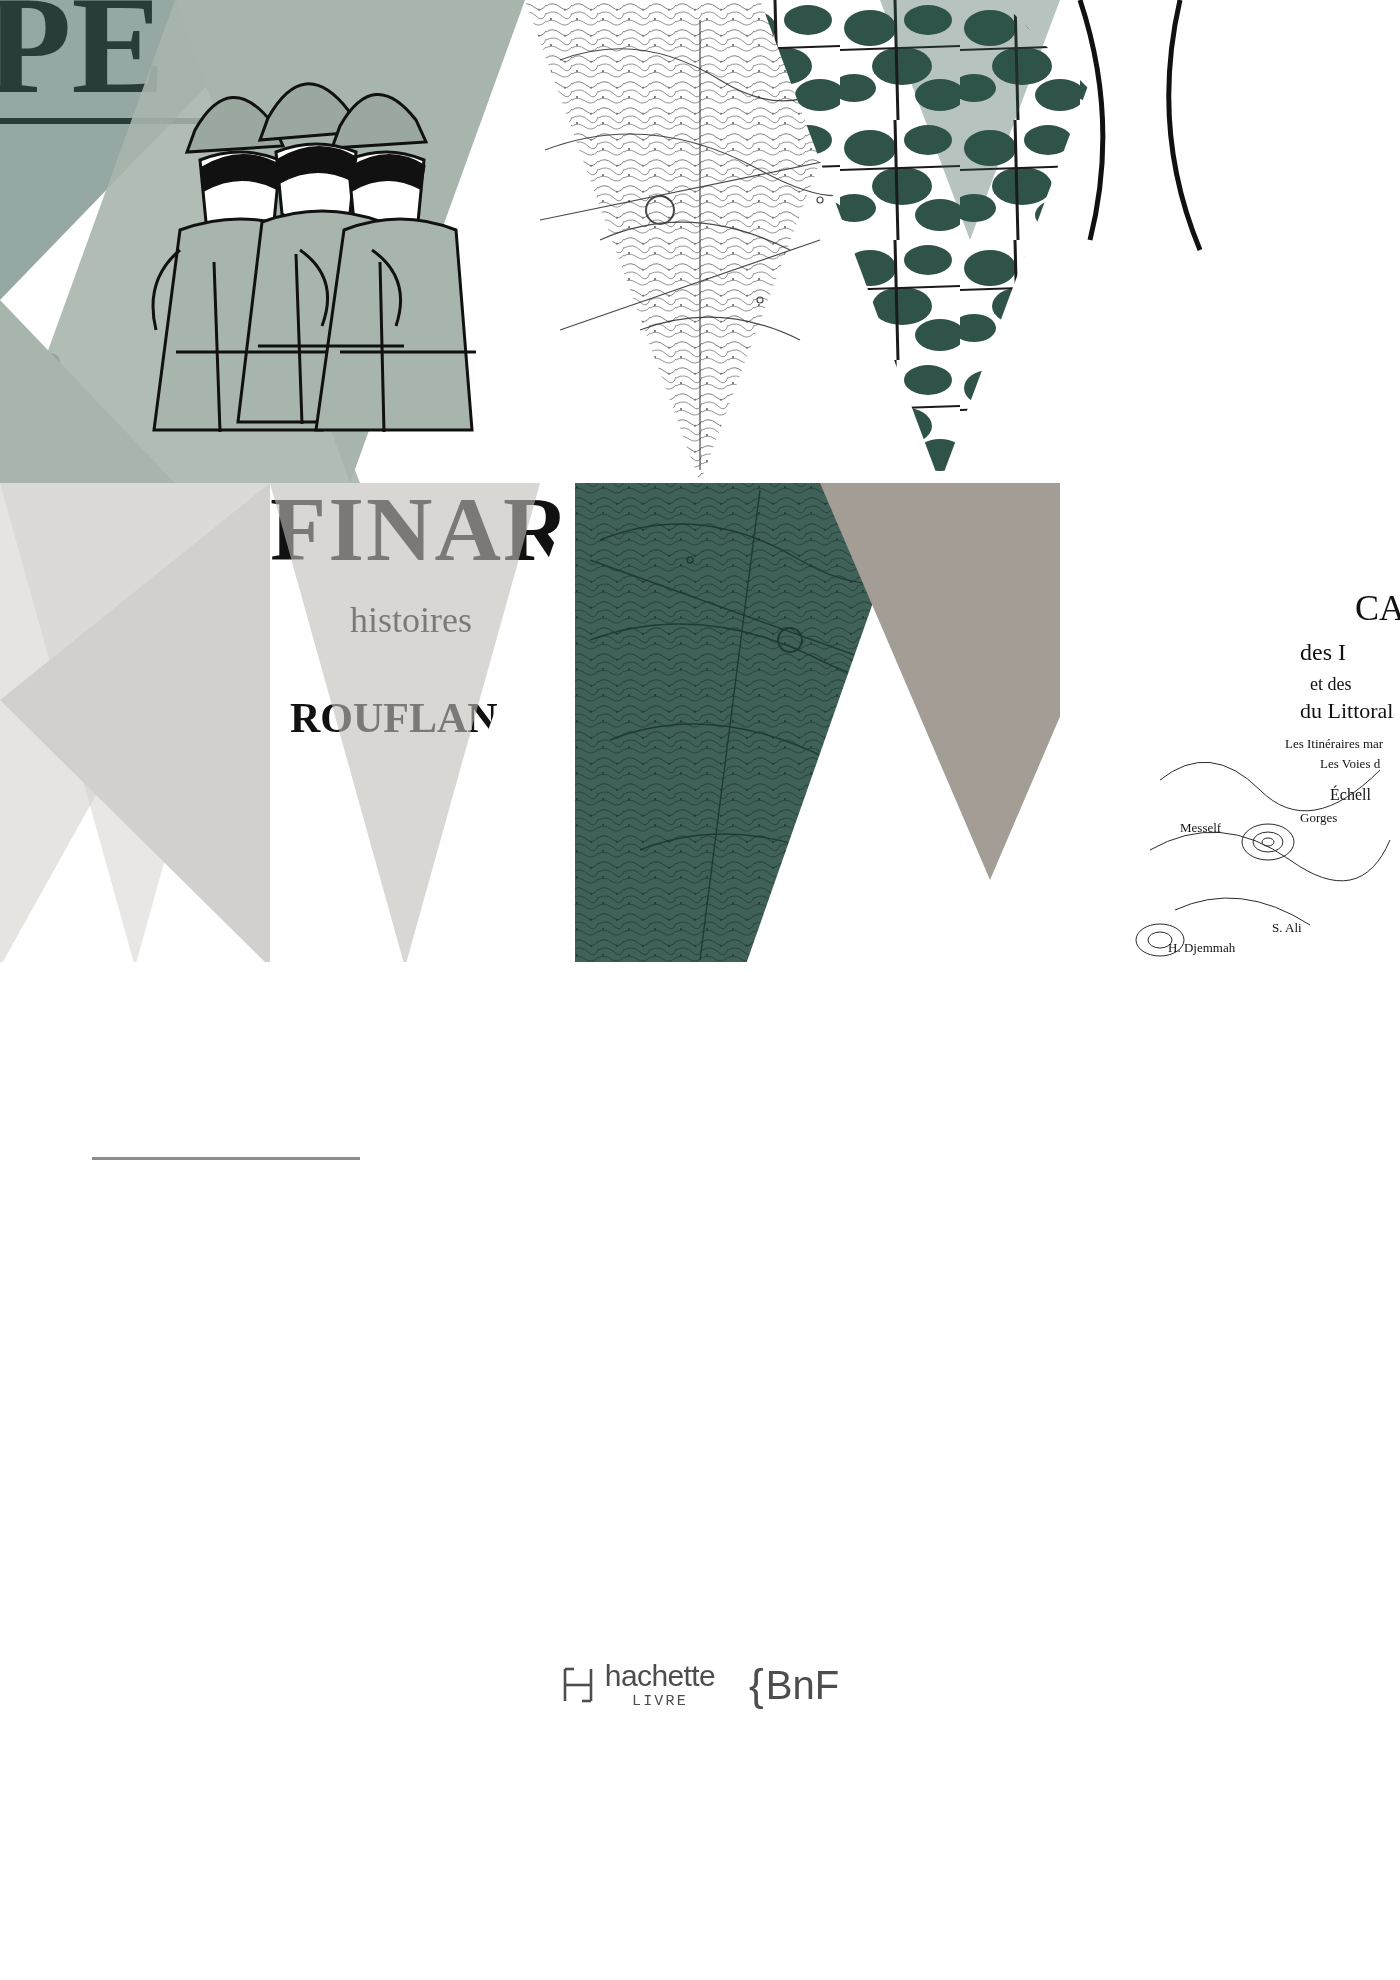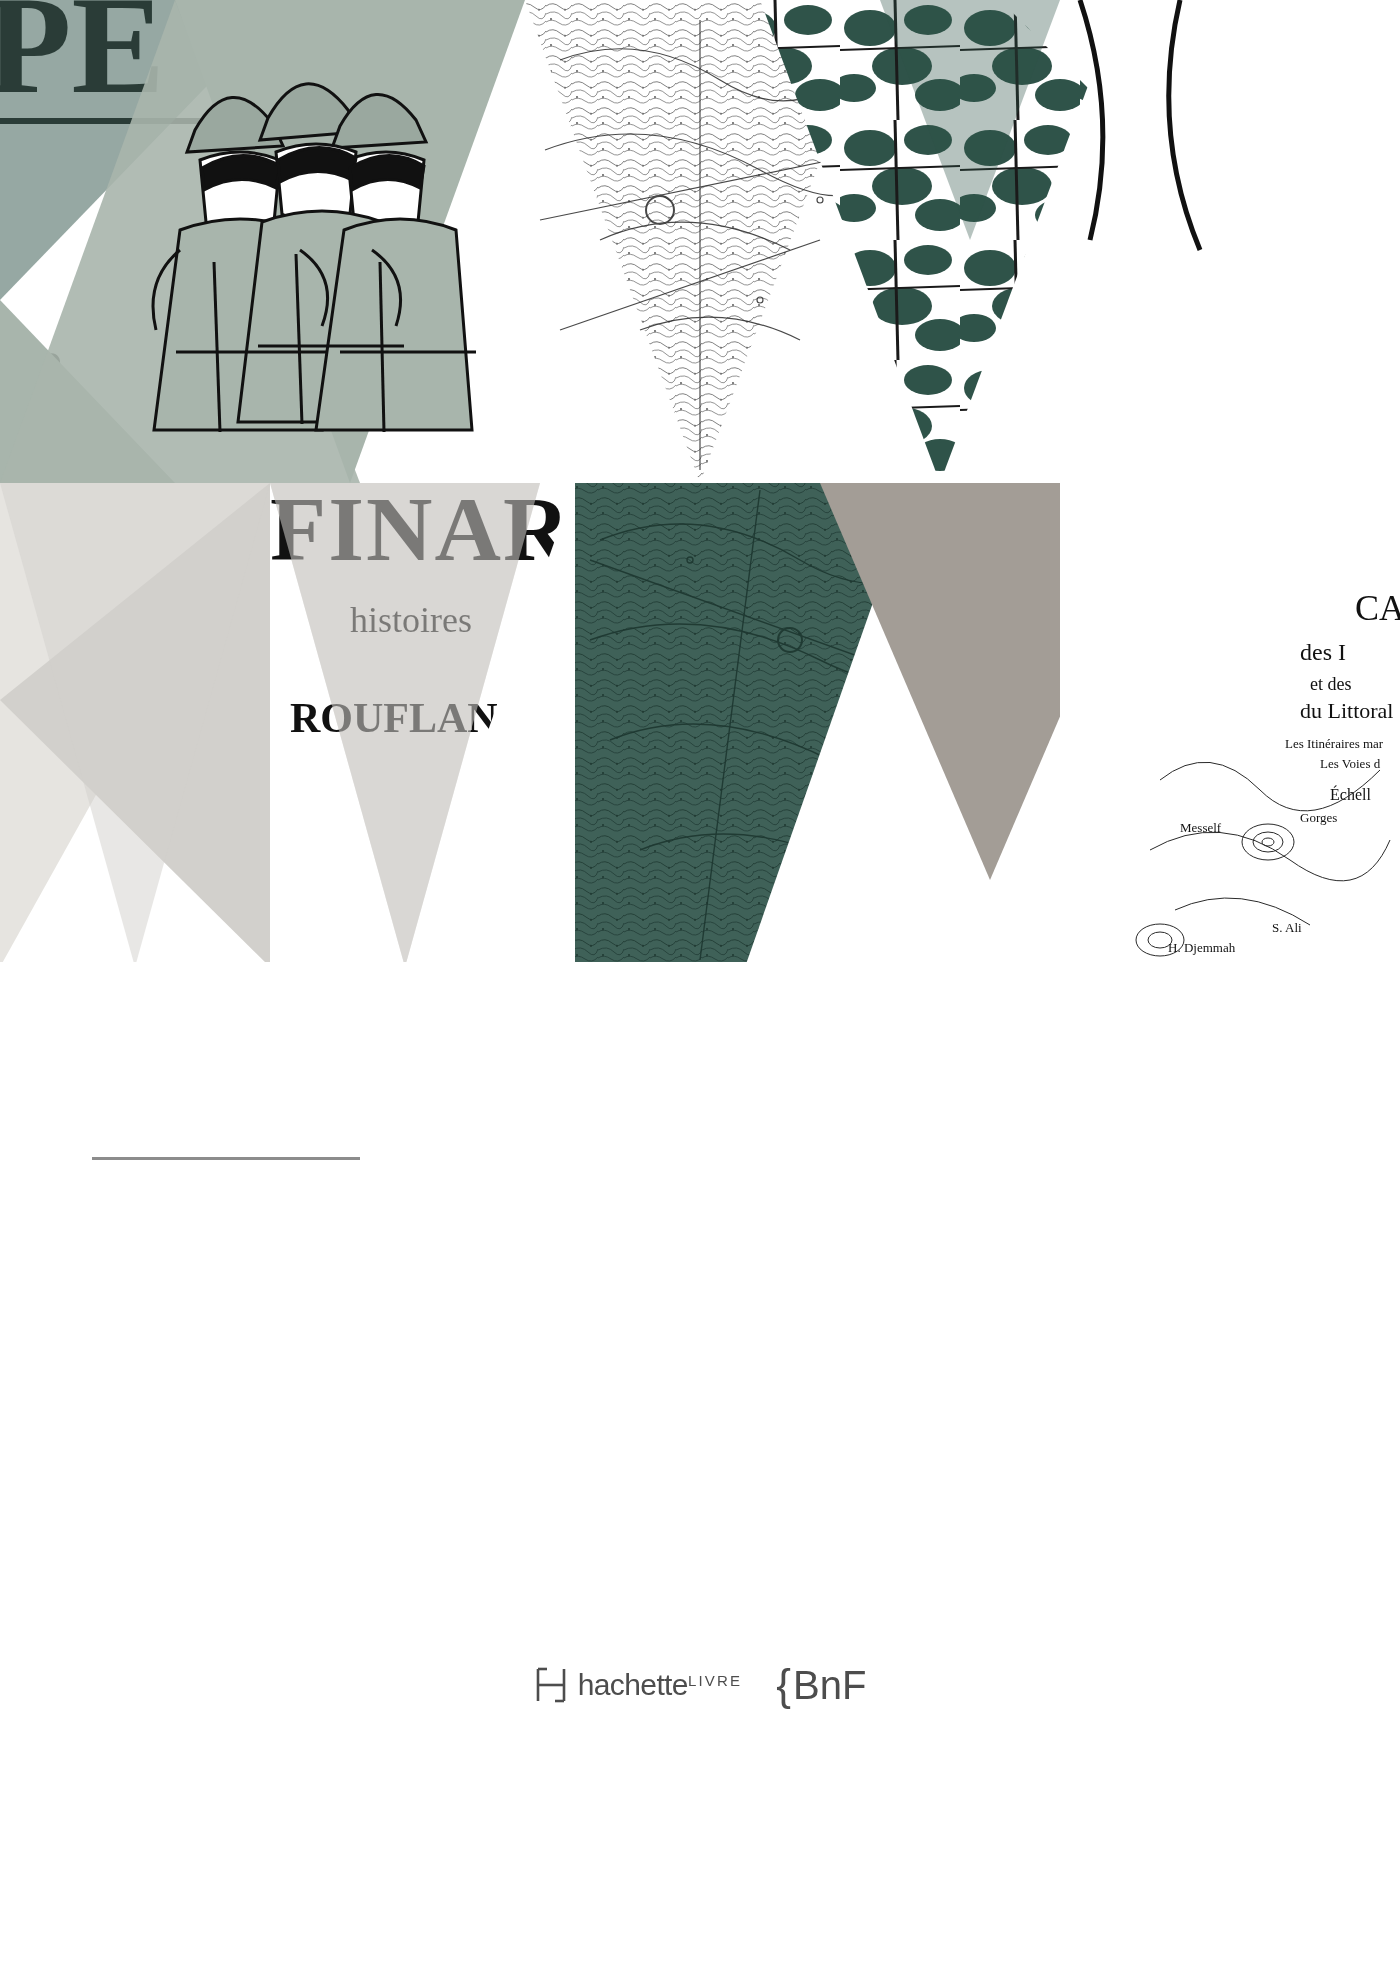--- a/index.html
+++ b/index.html
@@ -79,31 +79,32 @@
     align-items: center;
     gap: 10px;
   }
   .hachette-mark {
     width: 34px;
     height: 38px;
     position: relative;
   }
   .hachette-words {
     display: flex;
-    flex-direction: row;
+    flex-direction: column;
     line-height: 1;
+    align-items: center;
   }
   .hachette-name {
     font-family: "Liberation Sans", sans-serif;
     font-size: 30px;
     color: #4d4d4d;
     letter-spacing: -0.6px;
   }
   .hachette-sub {
-    font-family: Liberation Sans, sans-serif;
+    font-family: Liberation Mono, monospace;
     font-size: 15px;
     color: #4d4d4d;
     letter-spacing: 2.2px;
     margin-top: 3px;
   }
   .bnf-logo {
     display: flex;
     align-items: center;
     font-family: "Liberation Sans", sans-serif;
     font-size: 40px;

